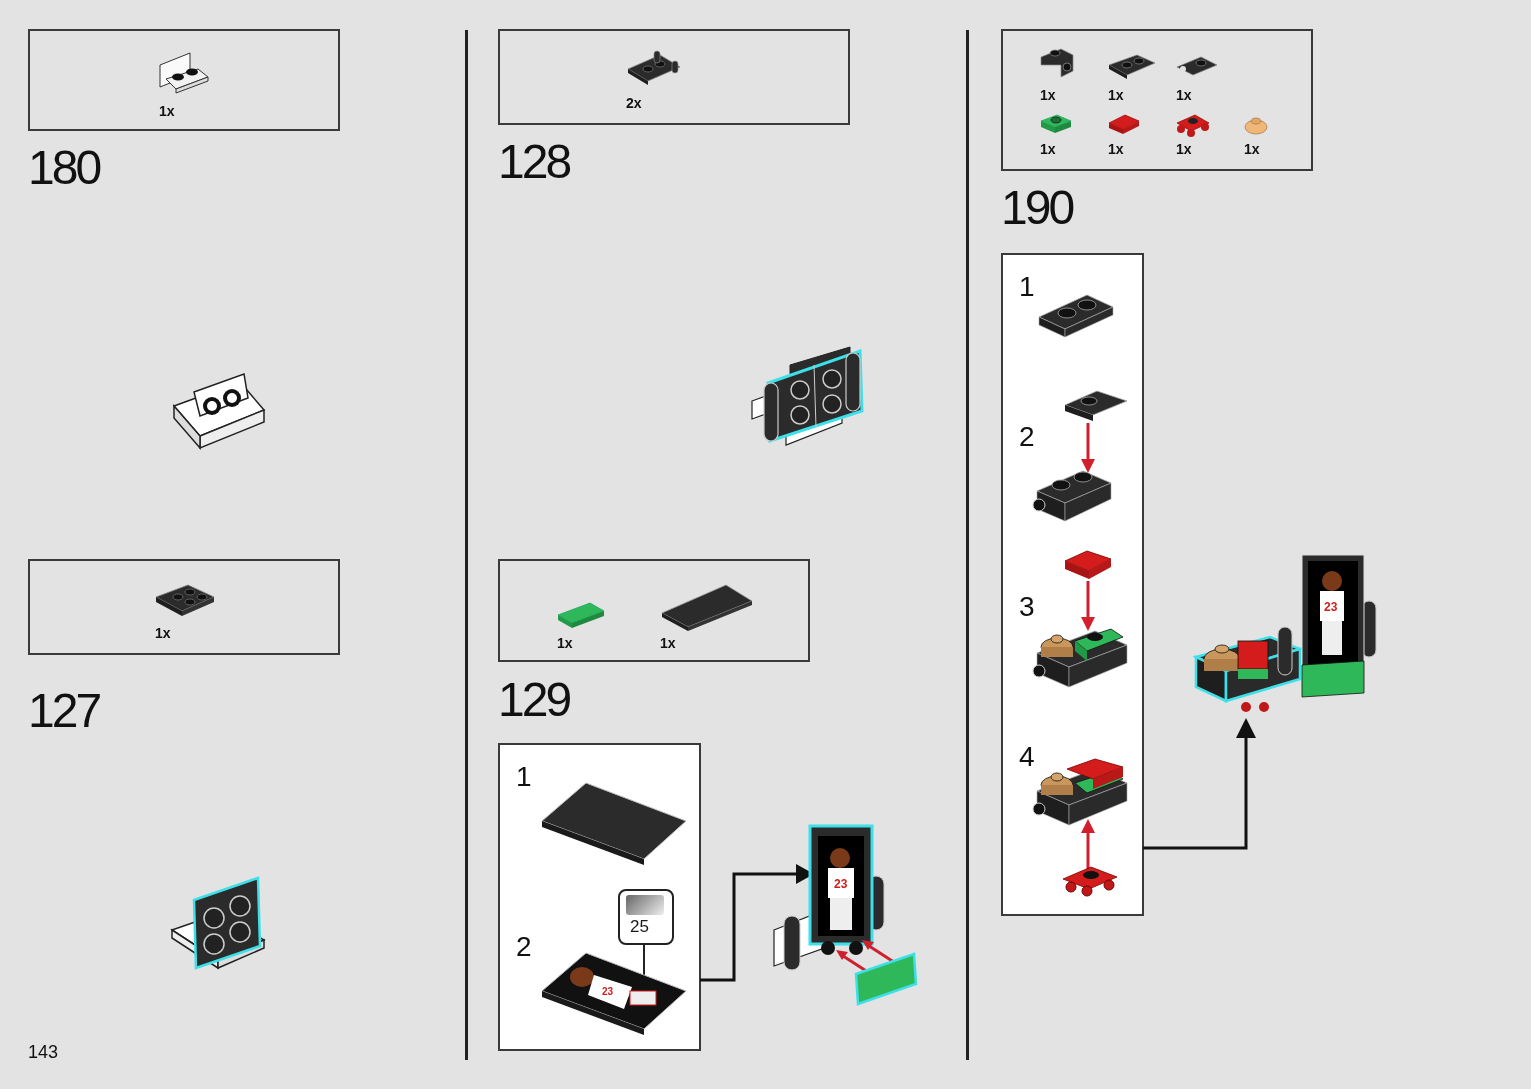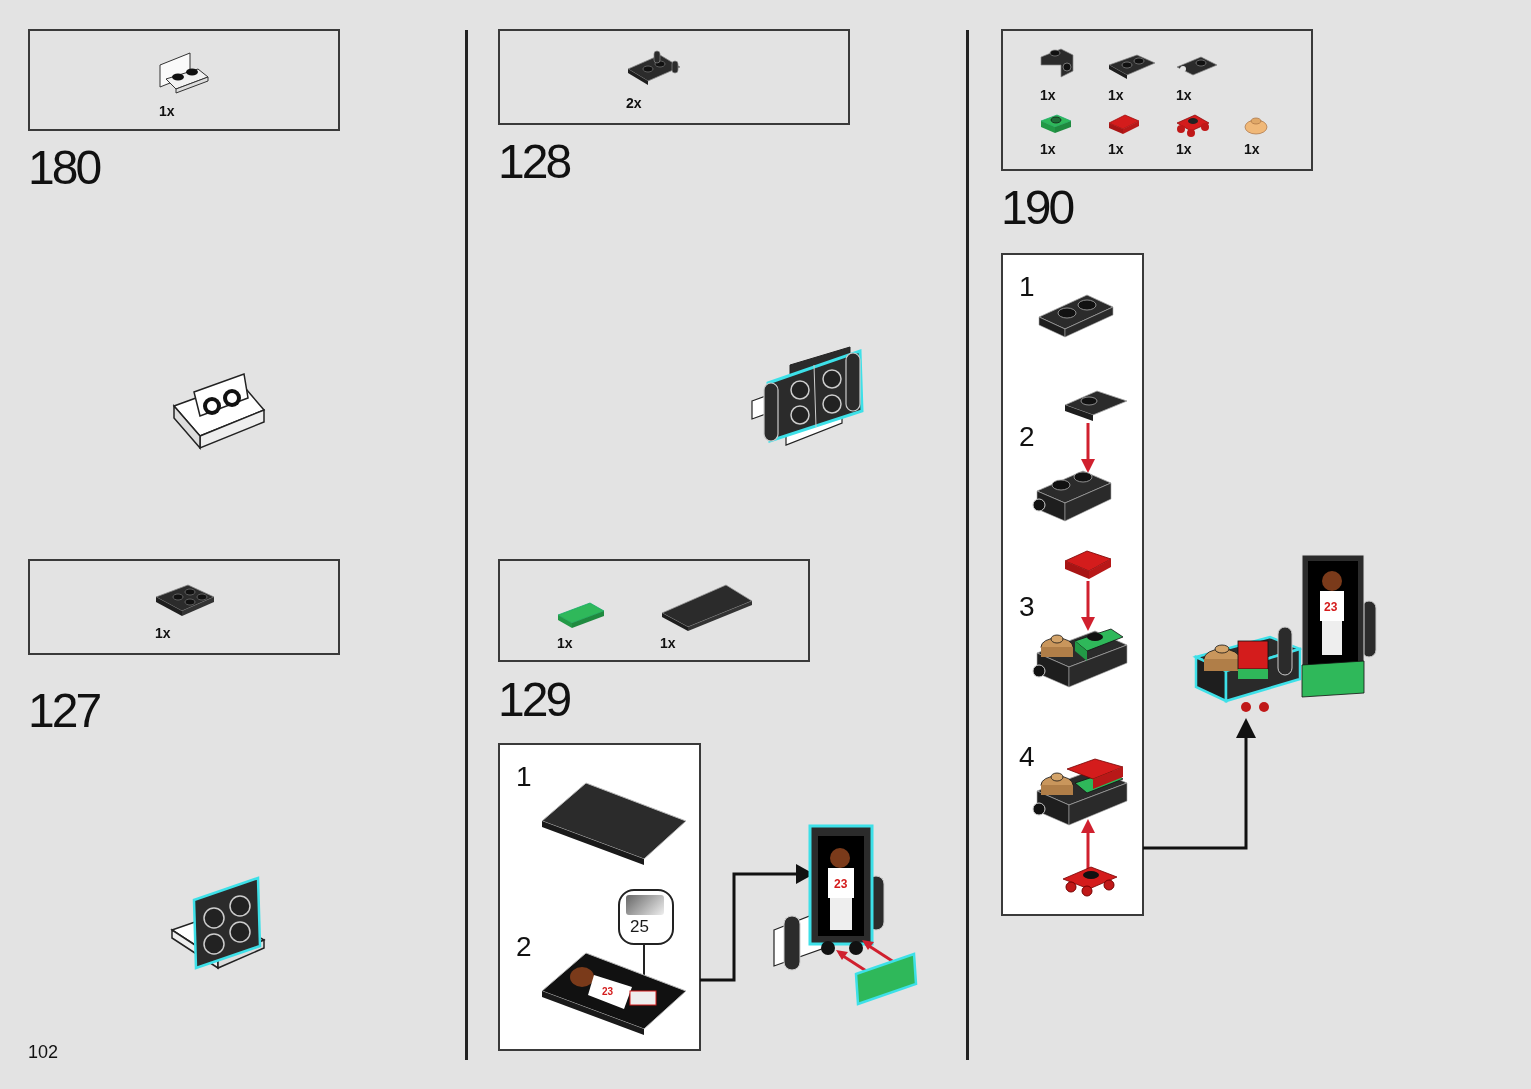--- a/index.html
+++ b/index.html
@@ -62,21 +62,21 @@
   <polygon points="4,60 50,44 96,70 50,90" fill="#fff" stroke="#222" stroke-width="1.5"></polygon>
   <polygon points="4,60 50,90 50,98 4,68" fill="#eee" stroke="#222" stroke-width="1.5"></polygon>
   <polygon points="50,90 96,70 96,78 50,98" fill="#ddd" stroke="#222" stroke-width="1.5"></polygon>
   <polygon points="26,30 90,8 92,76 28,98" fill="#2b2b2b" stroke="#3de0e8" stroke-width="2.5"></polygon>
   <circle cx="46" cy="48" r="10" fill="#222" stroke="#ccc" stroke-width="1.5"></circle>
   <circle cx="72" cy="36" r="10" fill="#222" stroke="#ccc" stroke-width="1.5"></circle>
   <circle cx="46" cy="74" r="10" fill="#222" stroke="#ccc" stroke-width="1.5"></circle>
   <circle cx="72" cy="62" r="10" fill="#222" stroke="#ccc" stroke-width="1.5"></circle>
 </svg>
 
-<div class="page-num" style="left:28px; top:1042px;">102</div>
+<div class="page-num" style="left:28px; top:1042px;">143</div>
 
 <div class="parts-box" style="left:498px; top:29px; width:352px; height:96px;">
   <svg style="left:124px; top:18px;" width="60" height="40" viewBox="0 0 60 40">
     <polygon points="4,20 36,6 56,18 24,32" fill="#2b2b2b" stroke="#888" stroke-width="0.8"></polygon>
     <polygon points="4,20 24,32 24,36 4,24" fill="#1e1e1e"></polygon>
     <ellipse cx="24" cy="20" rx="5" ry="3" fill="#111" stroke="#777" stroke-width="0.7"></ellipse>
     <ellipse cx="36" cy="15" rx="5" ry="3" fill="#111" stroke="#777" stroke-width="0.7"></ellipse>
     <rect x="30" y="2" width="6" height="12" rx="3" fill="#2b2b2b" stroke="#888" stroke-width="0.7"></rect>
     <rect x="48" y="12" width="6" height="12" rx="3" fill="#2b2b2b" stroke="#888" stroke-width="0.7"></rect>
   </svg>
@@ -113,21 +113,21 @@
 </div>
 <div class="step-num" style="left:498px; top:672px;">129</div>
 
 <div class="sub-box" style="left:498px; top:743px; width:203px; height:308px;">
   <div class="sub-num" style="left:16px; top:16px;">1</div>
   <svg style="left:40px; top:36px;" width="150" height="80" viewBox="0 0 150 80">
     <polygon points="2,40 46,2 146,40 104,78" fill="#2b2b2b" stroke="#bbb" stroke-width="1"></polygon>
     <polygon points="2,40 104,78 104,84 2,46" fill="#1a1a1a"></polygon>
   </svg>
   <div class="sub-num" style="left:16px; top:186px;">2</div>
-  <div style="position:absolute; left:118px; top:144px; width:52px; height:52px; border:2px solid #222; border-radius:16px; background:#fff;">
+  <div style="position:absolute; left:118px; top:144px; width:52px; height:52px; border:2px solid #222; border-radius:8px; background:#fff;">
     <div style="position:absolute; left:6px; top:4px; width:38px; height:20px; background:linear-gradient(135deg,#666,#eee); border-radius:3px;"></div>
     <span style="position:absolute; left:10px; top:26px; font-size:17px;">25</span>
   </div>
   <div style="position:absolute; left:143px; top:198px; width:2px; height:38px; background:#222;"></div>
   <svg style="left:40px; top:206px;" width="150" height="80" viewBox="0 0 150 80">
     <polygon points="2,40 46,2 146,40 104,78" fill="#111" stroke="#bbb" stroke-width="1"></polygon>
     <polygon points="2,40 104,78 104,84 2,46" fill="#1a1a1a"></polygon>
     <ellipse cx="42" cy="26" rx="12" ry="10" fill="#7a3a1a"></ellipse>
     <polygon points="54,24 92,36 84,58 48,44" fill="#fff"></polygon>
     <text x="62" y="44" font-size="10" fill="#d41c1c" font-family="Liberation Sans, sans-serif" font-weight="bold">23</text>

